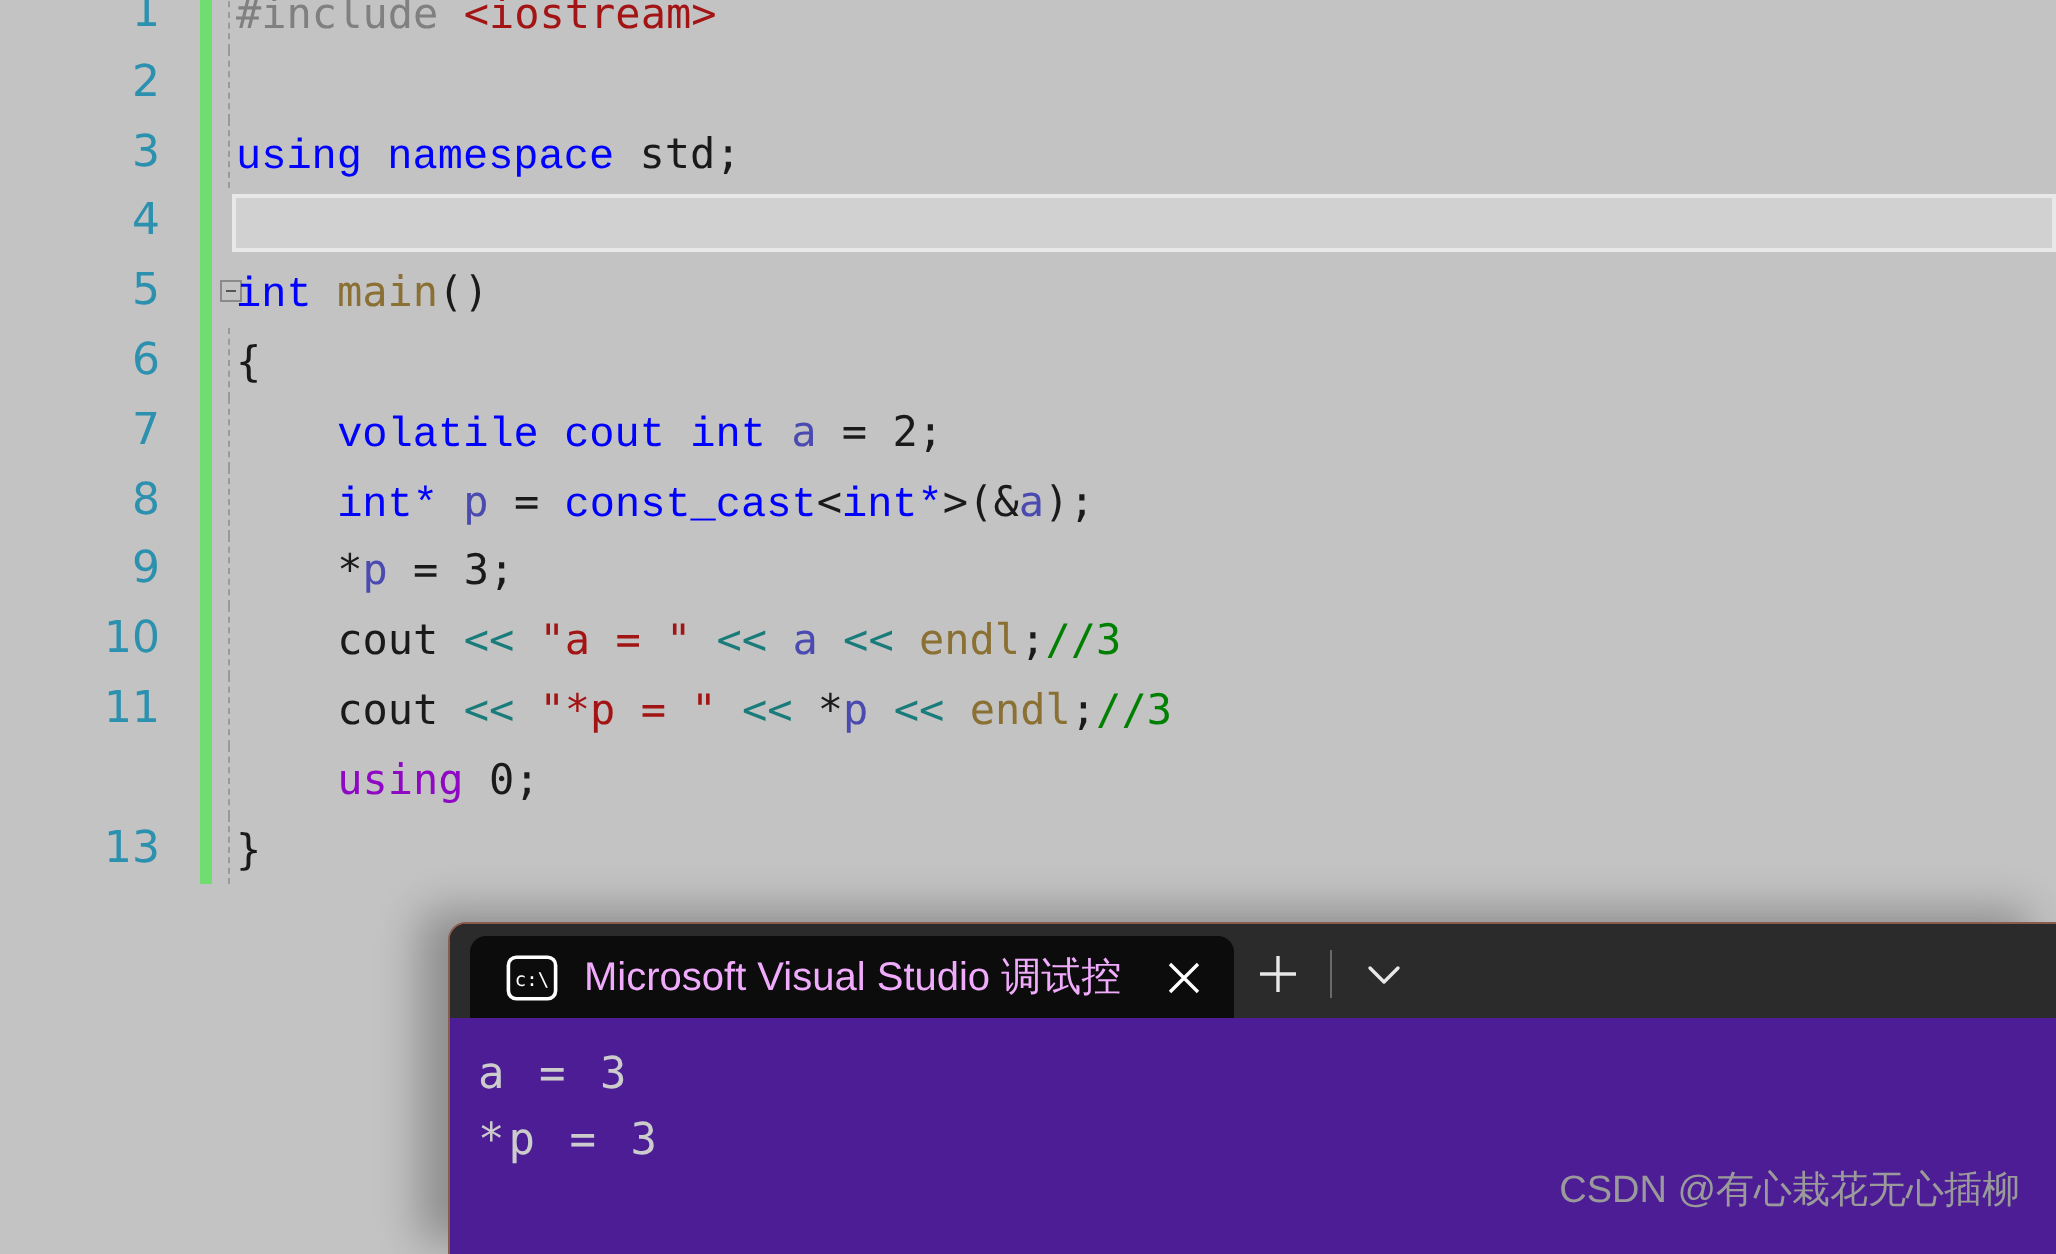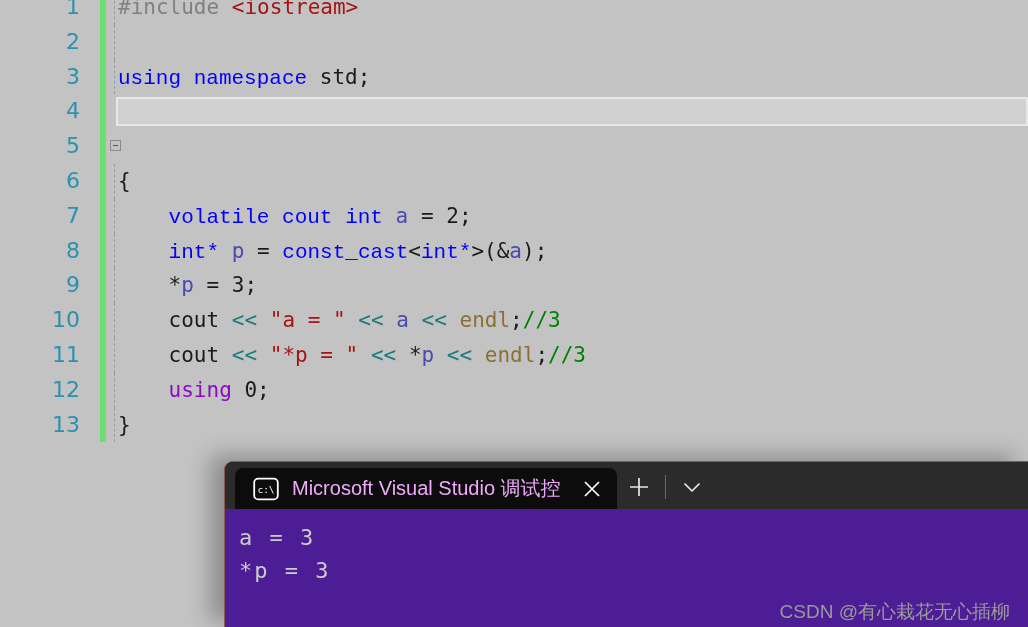--- a/index.html
+++ b/index.html
@@ -216,21 +216,21 @@
     font-family: "DejaVu Sans Mono", monospace;
     font-size: 22px;
     line-height: 33px;
     letter-spacing: 2px;
     white-space: pre;
   }
 
   #watermark {
     position: absolute;
     right: 18px;
-    bottom: 3px;
+    bottom: 20px;
     color: #9a9a9a;
     font-family: "Liberation Sans", sans-serif;
     font-size: 19px;
     white-space: nowrap;
   }
 </style>
 </head>
 <body>
 
 <div id="screen">
@@ -263,20 +263,21 @@
         <span class="gutter">4</span>
         <span class="changebar"></span>
         <span class="current-line"></span>
         <span class="code-text"></span>
       </div>
 
       <div class="code-line">
         <span class="gutter">5</span>
         <span class="changebar"></span>
         <span class="fold-box"></span>
+        <span class="code-text"><span class="tk-kw">int</span><span> </span><span class="tk-fn">main</span><span class="tk-plain">()</span></span>
       </div>
 
       <div class="code-line">
         <span class="gutter">6</span>
         <span class="changebar"></span>
         <span class="outline-rail"></span>
         <span class="code-text tk-plain">{</span>
       </div>
 
       <div class="code-line">
@@ -308,21 +309,20 @@
       </div>
 
       <div class="code-line">
         <span class="gutter">11</span>
         <span class="changebar"></span>
         <span class="outline-rail"></span>
         <span class="code-text"><span>    </span><span class="tk-plain">cout</span><span> </span><span class="tk-op">&lt;&lt;</span><span> </span><span class="tk-str">"*p = "</span><span> </span><span class="tk-op">&lt;&lt;</span><span> </span><span class="tk-plain">*</span><span class="tk-var">p</span><span> </span><span class="tk-op">&lt;&lt;</span><span> </span><span class="tk-fn">endl</span><span class="tk-plain">;</span><span class="tk-cmt">//3</span></span>
       </div>
 
       <div class="code-line">
-        <span class="gutter">12</span>
         <span class="changebar"></span>
         <span class="outline-rail"></span>
         <span class="code-text"><span>    </span><span class="tk-ctl">using</span><span> </span><span class="tk-num">0</span><span class="tk-plain">;</span></span>
       </div>
 
       <div class="code-line">
         <span class="gutter">13</span>
         <span class="changebar"></span>
         <span class="outline-rail"></span>
         <span class="code-text tk-plain">}</span>

